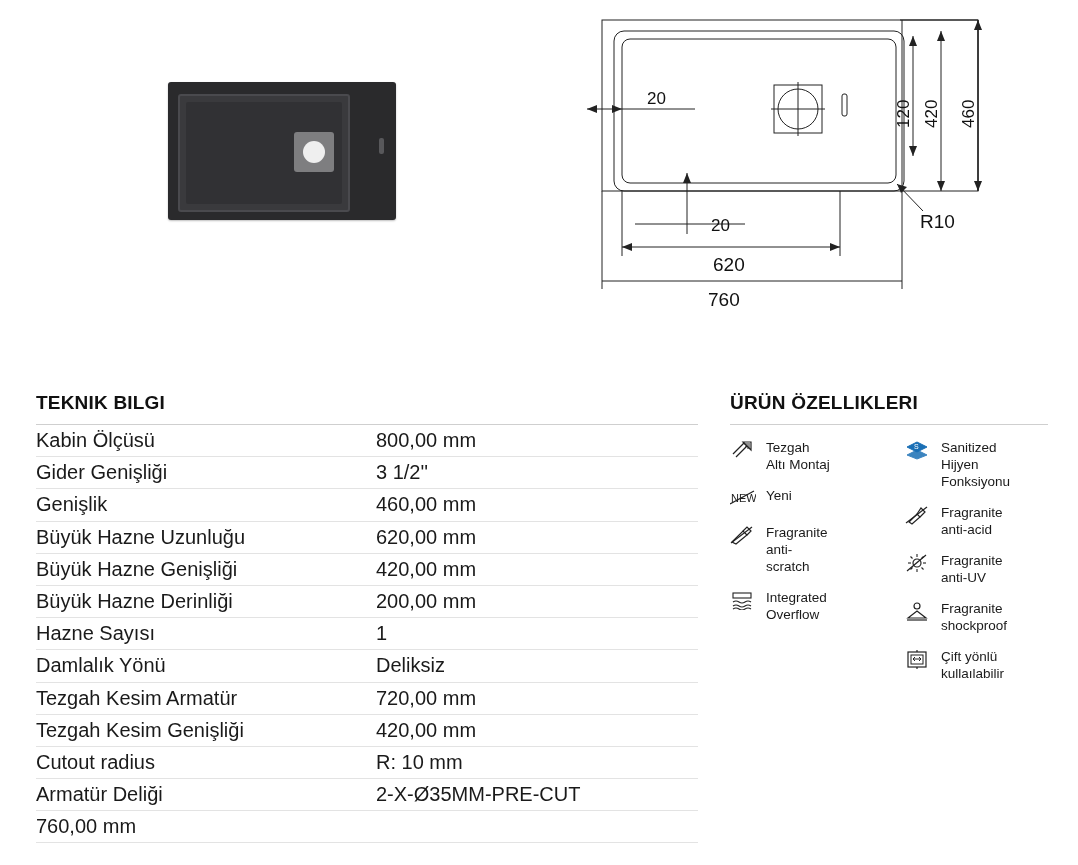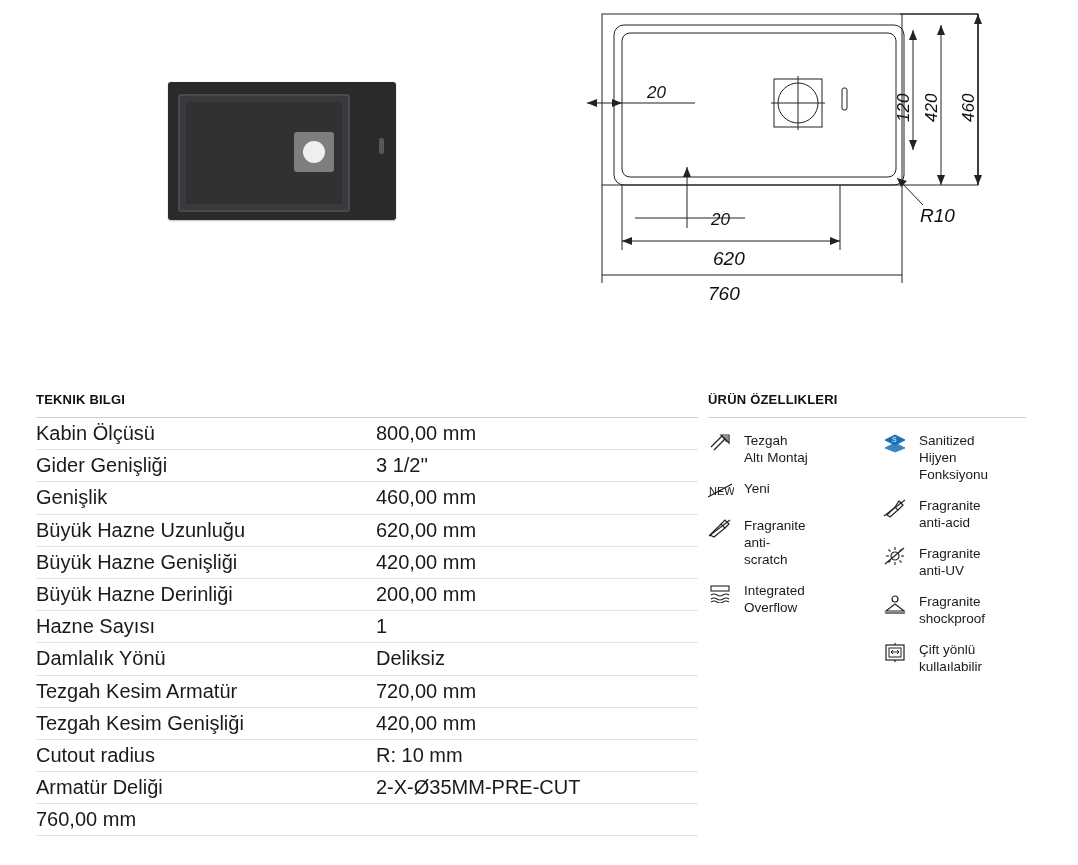--- a/index.html
+++ b/index.html
@@ -75,36 +75,35 @@
     width: 5px;
     height: 16px;
     background: #58585b;
     border-radius: 2px;
   }
 
   
   #technical-drawing {
     position: absolute;
     left: 575px;
-    top: 0px;
+    top: 6px;
     width: 500px;
     height: 330px;
-    font-style: italic;
   }
   #technical-drawing svg { display: block; }
 
   
   #tech-info {
     position: absolute;
     left: 36px;
     top: 392px;
     width: 662px;
   }
   .section-title {
-    font-size: 13px;
+    font-size: 19px;
     font-weight: bold;
     letter-spacing: 0.2px;
     padding-bottom: 10px;
     border-bottom: 1px solid #cfcfcf;
     color: #111;
   }
   .spec-row {
     display: flex;
     align-items: center;
     height: 31.2px;
@@ -117,21 +116,21 @@
     color: #1a1a1a;
   }
   .spec-value {
     flex: 1 1 auto;
     color: #1a1a1a;
   }
 
   
   #product-features {
     position: absolute;
-    left: 708px;
+    left: 730px;
     top: 392px;
     width: 318px;
   }
   .features-cols {
     display: flex;
     gap: 32px;
     margin-top: 14px;
   }
   .features-col {
     width: 149px;

